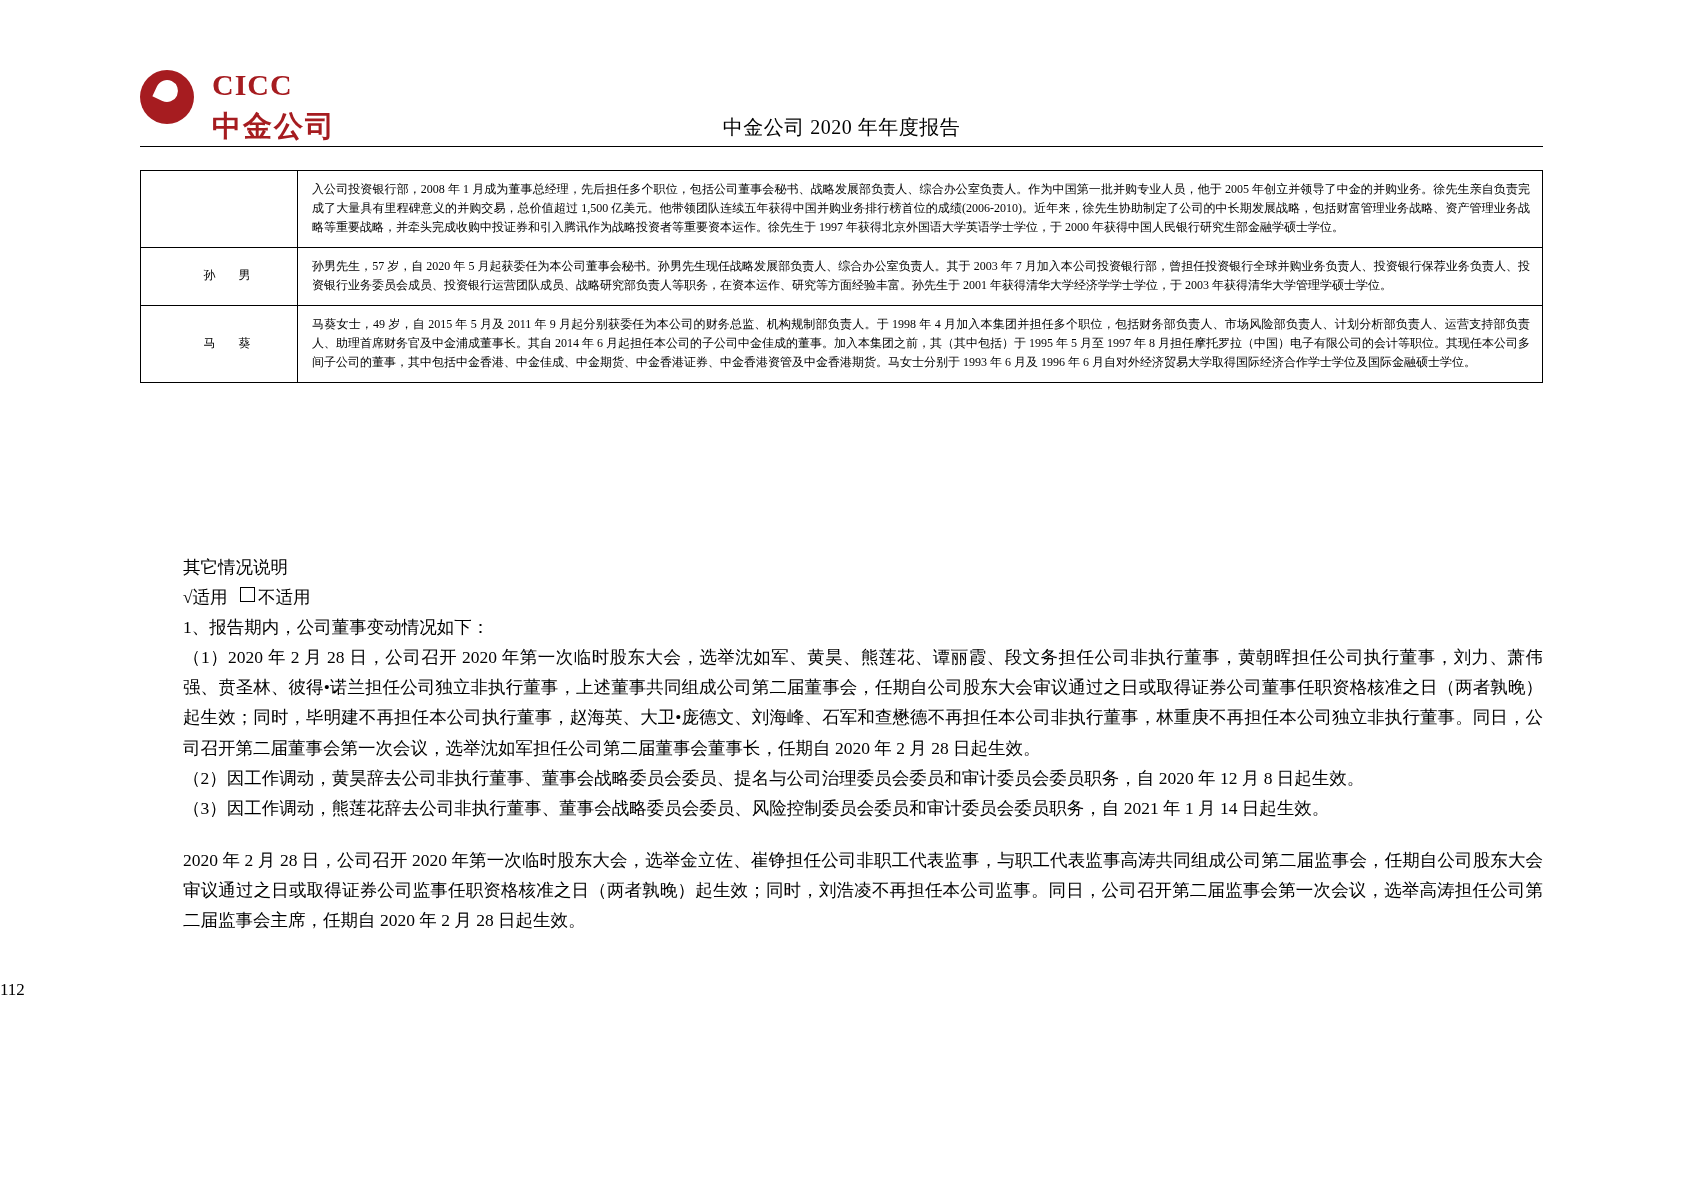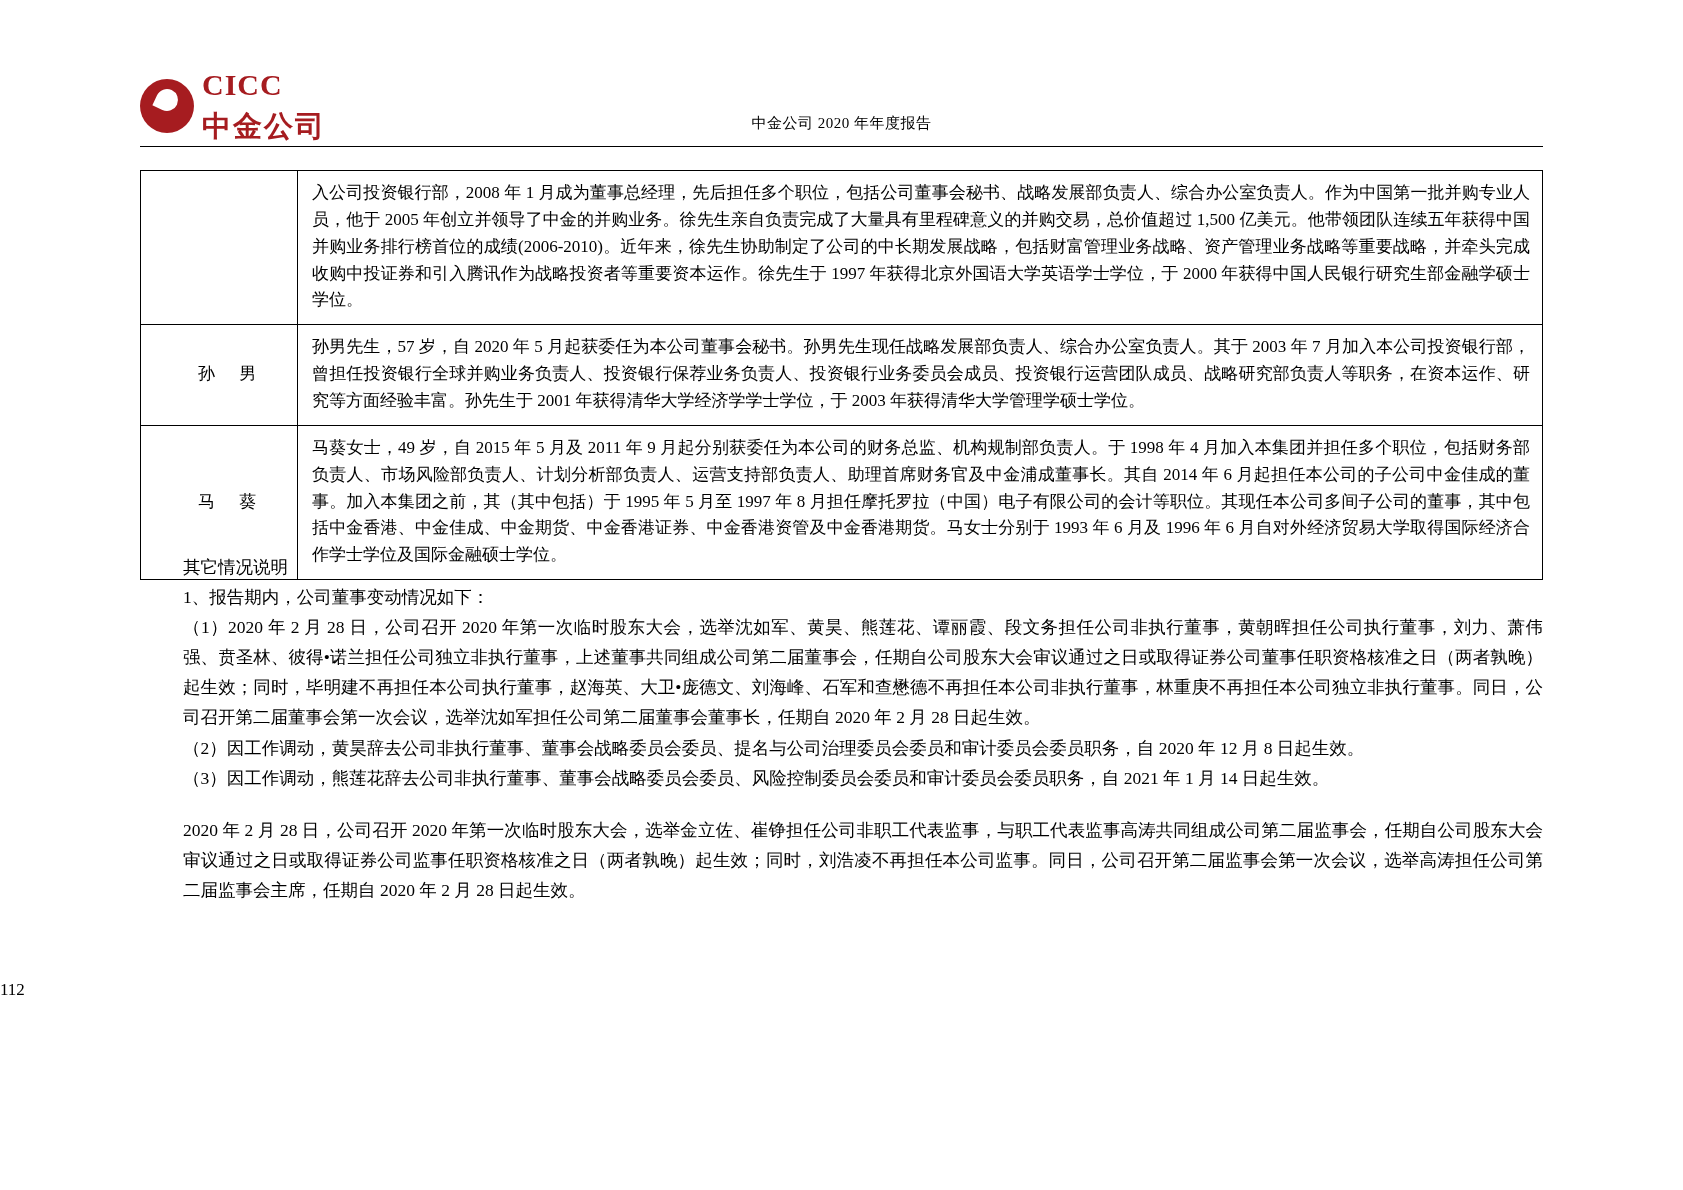--- a/index.html
+++ b/index.html
@@ -28,22 +28,22 @@
     left: 140px;
     top: 62px;
     width: 1403px;
     height: 86px;
   }
   .logo-wrap {
     position: absolute;
     left: 0;
     top: 8px;
     display: flex;
-    align-items: center;
-    gap: 8px;
+    align-items: flex-start;
+    gap: 18px;
   }
   .logo-mark {
     width: 54px;
     height: 54px;
     border-radius: 50%;
     background: #a61c20;
     position: relative;
   }
   .logo-mark::after {
     content: "";
@@ -76,21 +76,21 @@
     letter-spacing: 2px;
     color: #a61c20;
     margin-top: 12px;
   }
   .header-title {
     position: absolute;
     left: 0;
     top: 52px;
     width: 1403px;
     text-align: center;
-    font-size: 15px;
+    font-size: 20px;
     letter-spacing: 0.5px;
   }
   .header-rule {
     position: absolute;
     left: 0;
     top: 84px;
     width: 1403px;
     height: 0;
     border-top: 1.2px solid #000000;
   }
@@ -101,21 +101,21 @@
     left: 140px;
     top: 170px;
     width: 1403px;
     border-collapse: collapse;
     table-layout: fixed;
   }
   .bio-table td {
     border: 1.2px solid #000000;
     vertical-align: top;
     padding: 9px 10px 10px 10px;
-    font-size: 17px;
+    font-size: 12px;
     line-height: 1.58;
     text-align: justify;
     text-justify: inter-ideograph;
   }
   .bio-table td.name-cell {
     width: 122px;
     text-align: center;
     vertical-align: middle;
     letter-spacing: 10px;
     padding-left: 30px;
@@ -192,20 +192,24 @@
       </tr>
       <tr>
         <td class="name-cell">马 葵</td>
         <td class="body-cell">马葵女士，49 岁，自 2015 年 5 月及 2011 年 9 月起分别获委任为本公司的财务总监、机构规制部负责人。于 1998 年 4 月加入本集团并担任多个职位，包括财务部负责人、市场风险部负责人、计划分析部负责人、运营支持部负责人、助理首席财务官及中金浦成董事长。其自 2014 年 6 月起担任本公司的子公司中金佳成的董事。加入本集团之前，其（其中包括）于 1995 年 5 月至 1997 年 8 月担任摩托罗拉（中国）电子有限公司的会计等职位。其现任本公司多间子公司的董事，其中包括中金香港、中金佳成、中金期货、中金香港证券、中金香港资管及中金香港期货。马女士分别于 1993 年 6 月及 1996 年 6 月自对外经济贸易大学取得国际经济合作学士学位及国际金融硕士学位。</td>
       </tr>
     </tbody>
   </table>
 
   <div class="content">
     <p class="p-indent-none">其它情况说明</p>
+    <p class="p-indent-none checkline">
+      <span>√适用</span>
+      <span class="box"></span><span>不适用</span>
+    </p>
     <p class="p-indent-none">1、报告期内，公司董事变动情况如下：</p>
     <p class="p-indent-none">（1）2020 年 2 月 28 日，公司召开 2020 年第一次临时股东大会，选举沈如军、黄昊、熊莲花、谭丽霞、段文务担任公司非执行董事，黄朝晖担任公司执行董事，刘力、萧伟强、贲圣林、彼得•诺兰担任公司独立非执行董事，上述董事共同组成公司第二届董事会，任期自公司股东大会审议通过之日或取得证券公司董事任职资格核准之日（两者孰晚）起生效；同时，毕明建不再担任本公司执行董事，赵海英、大卫•庞德文、刘海峰、石军和查懋德不再担任本公司非执行董事，林重庚不再担任本公司独立非执行董事。同日，公司召开第二届董事会第一次会议，选举沈如军担任公司第二届董事会董事长，任期自 2020 年 2 月 28 日起生效。</p>
     <p class="p-indent-none">（2）因工作调动，黄昊辞去公司非执行董事、董事会战略委员会委员、提名与公司治理委员会委员和审计委员会委员职务，自 2020 年 12 月 8 日起生效。</p>
     <p class="p-indent-none">（3）因工作调动，熊莲花辞去公司非执行董事、董事会战略委员会委员、风险控制委员会委员和审计委员会委员职务，自 2021 年 1 月 14 日起生效。</p>
     <div class="spacer"></div>
     <p class="p-indent-none">2020 年 2 月 28 日，公司召开 2020 年第一次临时股东大会，选举金立佐、崔铮担任公司非职工代表监事，与职工代表监事高涛共同组成公司第二届监事会，任期自公司股东大会审议通过之日或取得证券公司监事任职资格核准之日（两者孰晚）起生效；同时，刘浩凌不再担任本公司监事。同日，公司召开第二届监事会第一次会议，选举高涛担任公司第二届监事会主席，任期自 2020 年 2 月 28 日起生效。</p>
   </div>
 
   <div class="footer">
     <span>112</span>

